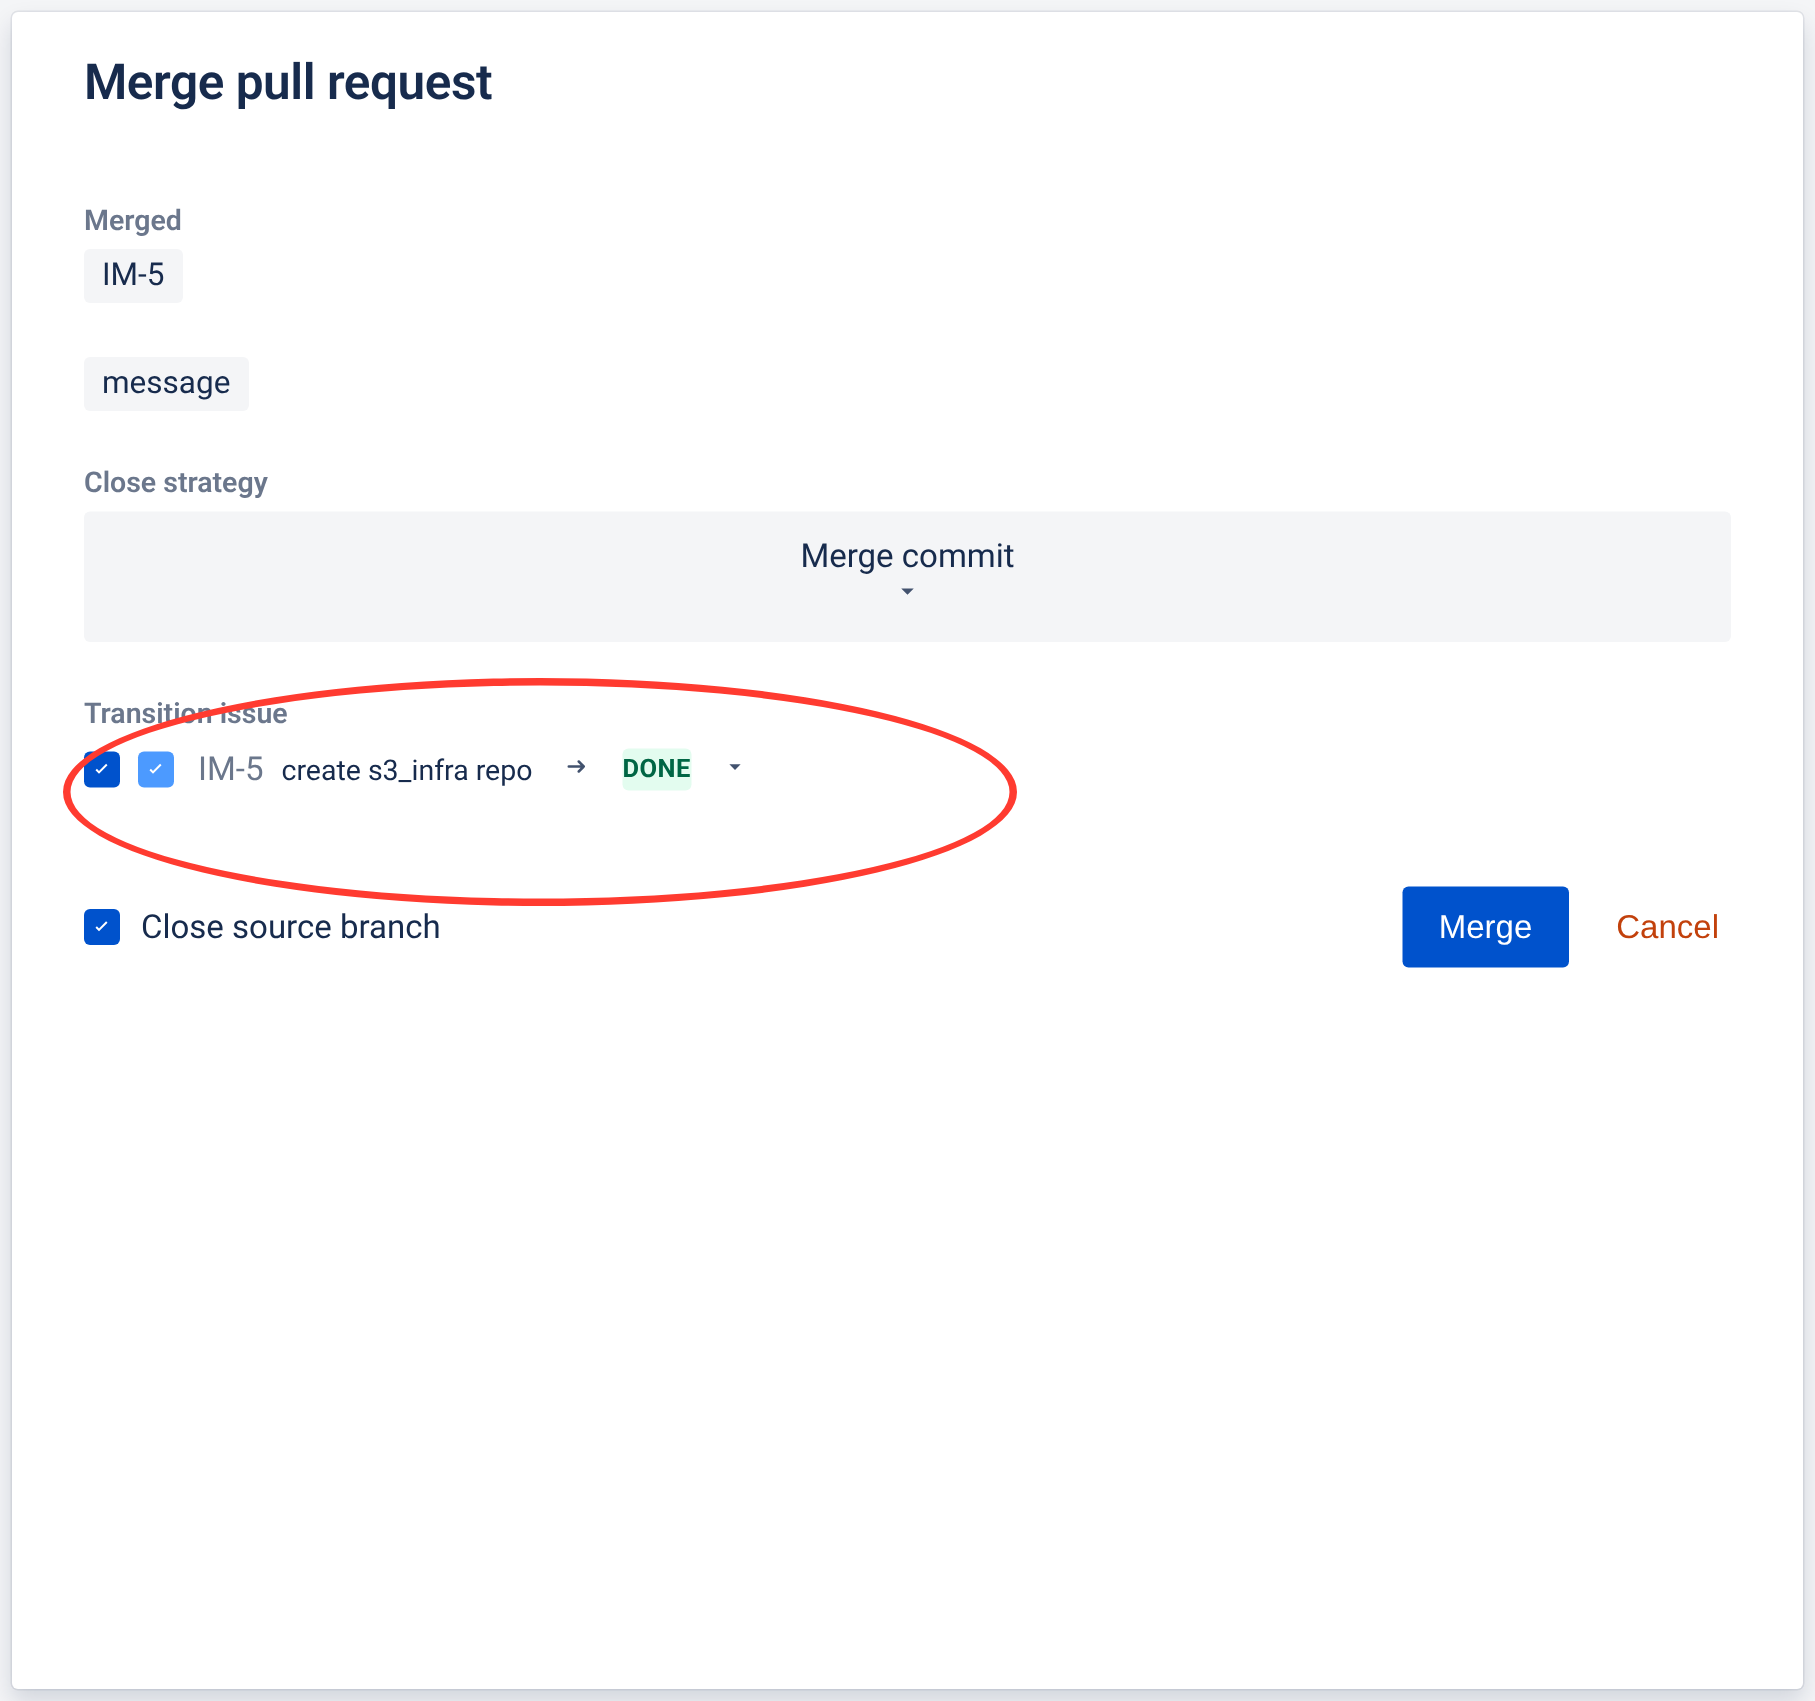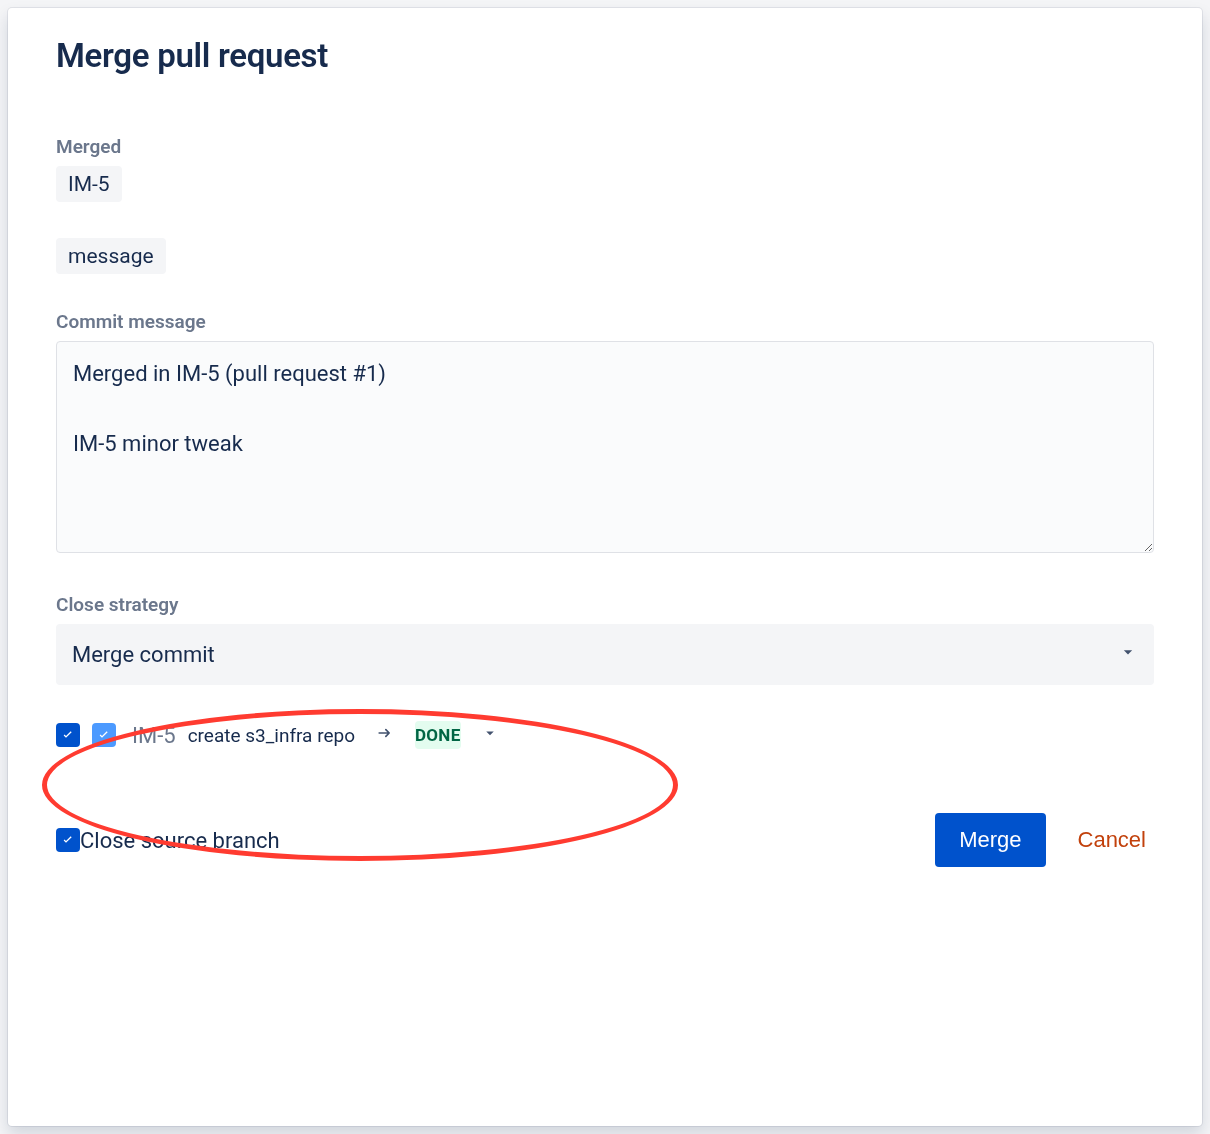--- a/index.html
+++ b/index.html
@@ -65,20 +65,21 @@
       background: #F4F5F7;
       border: none;
       border-radius: 4px;
       padding: 18px 16px;
       font-size: 22px;
       color: #172B4D;
       display: flex;
       align-items: center;
       justify-content: space-between;
       cursor: pointer;
+      flex-direction: column;
     }
     .chevron-icon svg {
       width: 20px;
       height: 20px;
       fill: #42526E;
     }
     .transition-section {
       position: relative;
       margin-bottom: 64px;
     }
@@ -153,20 +154,21 @@
     }
     .footer-row {
       display: flex;
       align-items: center;
       justify-content: space-between;
       margin-top: 48px;
     }
     .close-branch-wrap {
       display: flex;
       align-items: center;
+      gap: 14px;
     }
     .close-branch-label {
       font-size: 22px;
       color: #172B4D;
     }
     .actions {
       display: flex;
       align-items: center;
       gap: 24px;
       justify-content: center;
@@ -198,41 +200,36 @@
 
   <div class="field-group">
     <span class="field-label">Merged</span>
     <span class="branch-tag">IM-5</span>
   </div>
 
   <div class="field-group">
     <span class="branch-tag">message</span>
   </div>
 
-  <div class="field-group">
-    <span class="field-label">Commit message</span>
-    <textarea class="commit-textarea" style="">Merged in IM-5 (pull request #1)
-
-IM-5 minor tweak</textarea>
-  </div>
 
   <div class="field-group">
     <span class="field-label">Close strategy</span>
     <div class="select-box">
       <span>Merge commit</span>
       <span class="chevron-icon">
         <svg viewBox="0 0 24 24">
             <path d="M7 10l5 5 5-5z"></path>
           </svg>
       </span>
     </div>
   </div>
 
   <div class="transition-section field-group">
     <div class="annotation-ellipse"></div>
+    <span class="field-label">Transition issue</span>
     <div class="transition-row">
       <span class="checkbox checkbox-dark">
         <svg viewBox="0 0 24 24">
             <path d="M9 16.2l-3.5-3.5 1.4-1.4L9 13.4l7.1-7.1 1.4 1.4z"></path>
           </svg>
       </span>
       <span class="checkbox checkbox-light">
         <svg viewBox="0 0 24 24">
             <path d="M9 16.2l-3.5-3.5 1.4-1.4L9 13.4l7.1-7.1 1.4 1.4z"></path>
           </svg>

